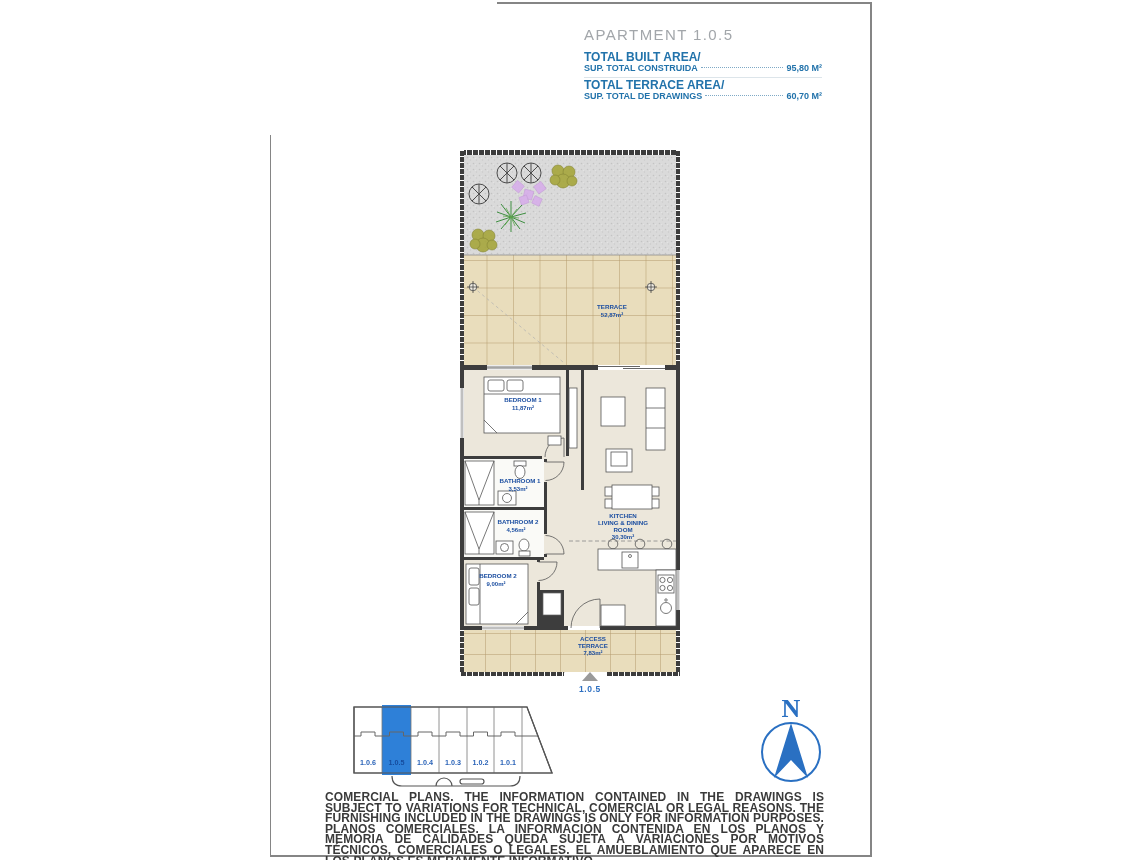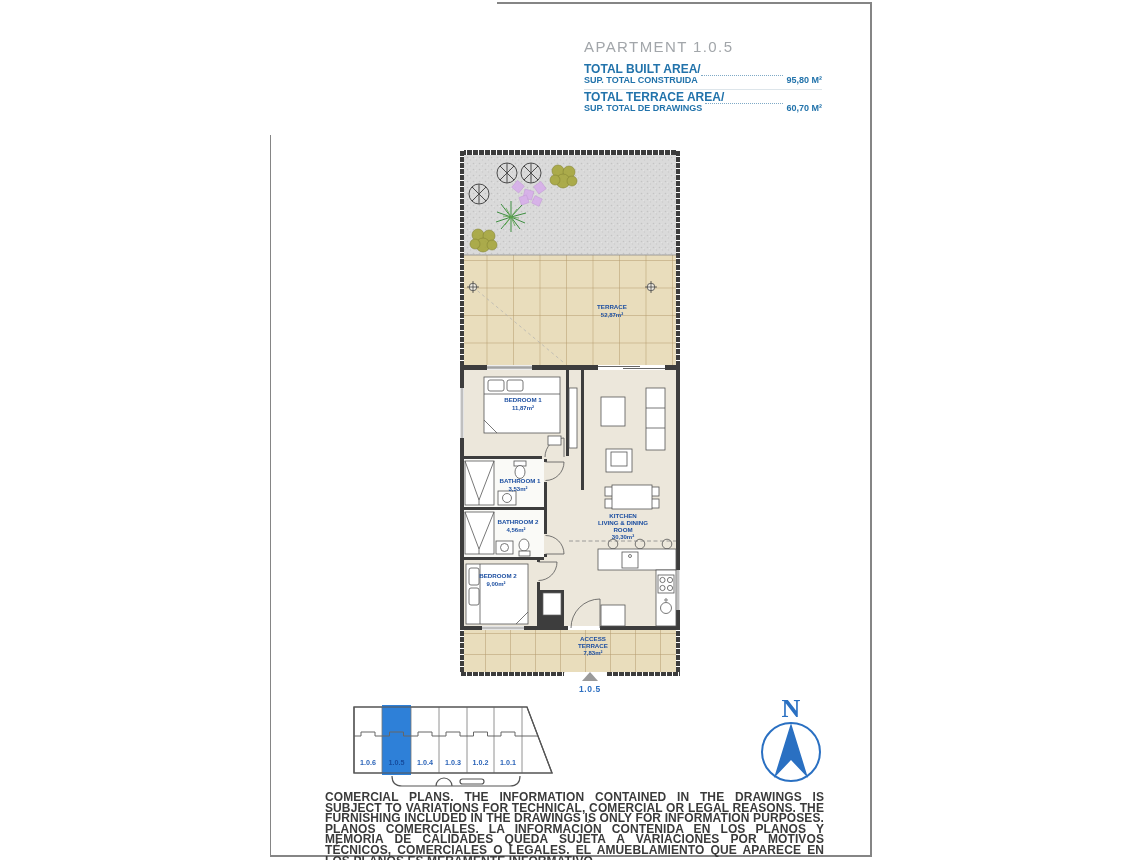--- a/index.html
+++ b/index.html
@@ -3,26 +3,26 @@
 <meta charset="utf-8">
 <style>
   html,body{margin:0;padding:0;}
   body{
     width:1140px;height:860px;position:relative;overflow:hidden;
     background:#ffffff;font-family:"Liberation Sans",sans-serif;
   }
   .frame-line{position:absolute;background:#858585;}
   
   .apt-header{position:absolute;left:584px;top:22px;width:238px;}
-  .apt-title{font-size:15px;font-weight:400;color:#a2a6aa;letter-spacing:1.4px;margin:16px 0 7px 0;}
+  .apt-title{font-size:15px;font-weight:400;color:#a2a6aa;letter-spacing:1.4px;margin:4px 0 7px 0;}
   .area-rows{width:100%;}
   .area-row{padding:2px 0 3px 0;border-top:1px solid #dde5ea;}
   .area-row:first-child{border-top:none;}
   .area-row .l1{font-size:12px;font-weight:700;line-height:11px;}
-  .area-row .l2{display:flex;align-items:flex-start;font-size:9px;font-weight:700;line-height:11px;}
+  .area-row .l2{display:flex;align-items:center;font-size:9px;font-weight:700;line-height:11px;}
   .area-row .leader{flex:1;border-bottom:1.6px dotted #a9bcc9;margin:0 3px 2px 3px;}
   .area-row .val{white-space:nowrap;}
   .row-emph{color:#2273ab;}
   .row-emph .leader{border-bottom-color:#7fa9c6;}
   .row-muted{color:#73808d;}
   .row-muted .l1,.row-muted .l2{font-size:8.5px;}
   
   .plan{position:absolute;left:460px;top:150px;width:220px;height:548px;}
   .keyplan{position:absolute;left:332px;top:698px;width:235px;height:100px;}
   .compass{position:absolute;left:746px;top:692px;width:90px;height:100px;}

